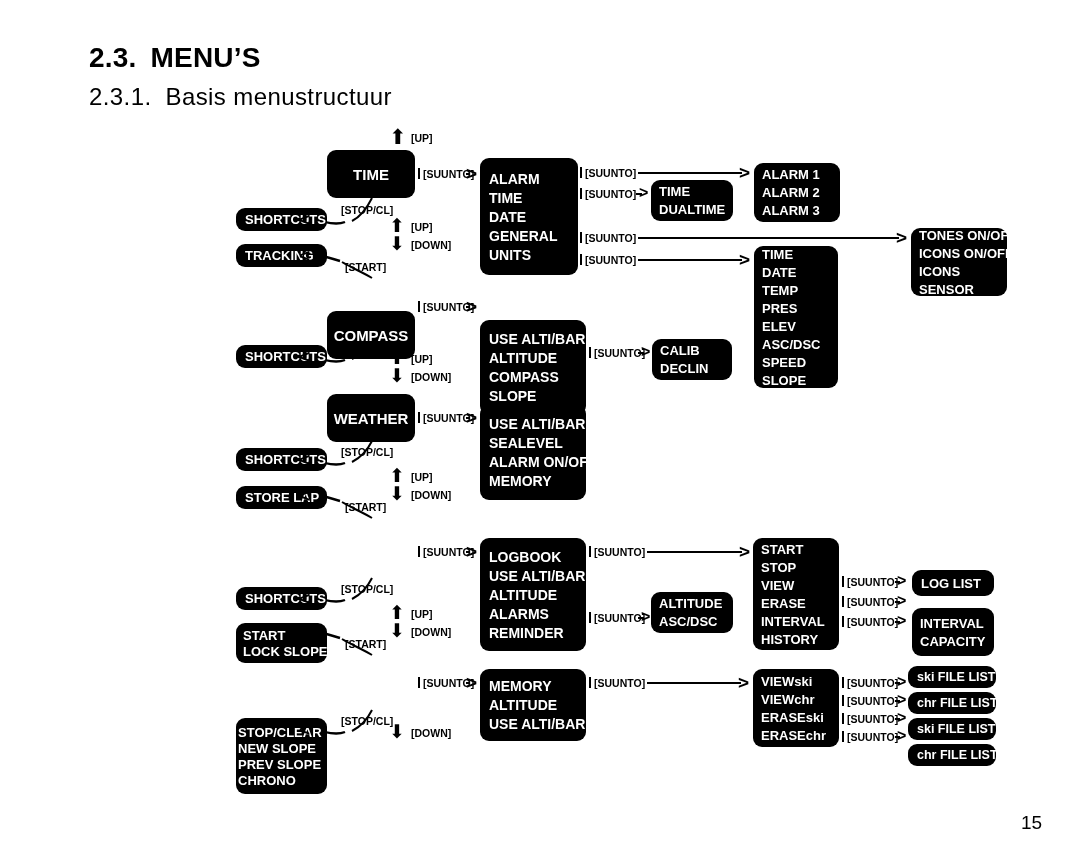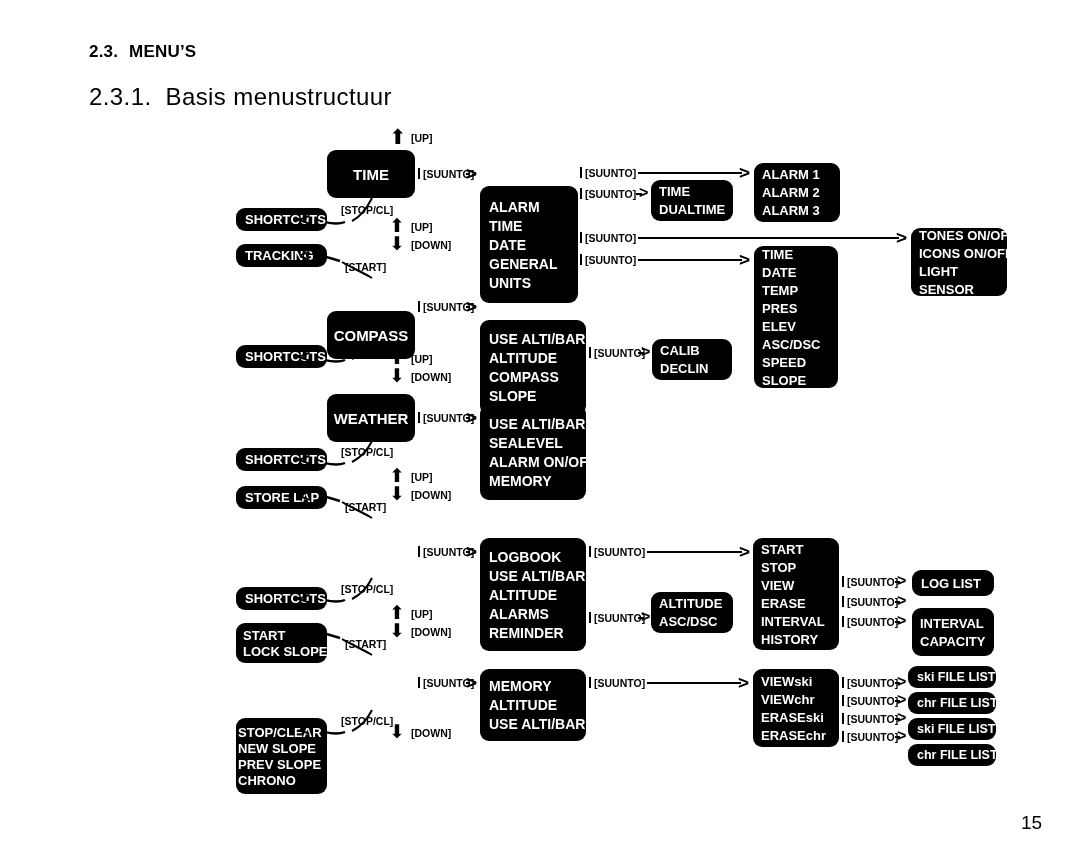--- a/index.html
+++ b/index.html
@@ -5,21 +5,21 @@
   html,body{margin:0;padding:0;}
   body{
     width:1080px;height:854px;background:#ffffff;
     font-family:"Liberation Sans", sans-serif;
     color:#000;
     overflow:hidden;
   }
   #page{position:relative;width:1080px;height:854px;}
 
   
-  .h1{position:absolute;font-weight:bold;font-size:17px;letter-spacing:.2px;}
+  .h1{position:absolute;font-weight:bold;font-size:28px;letter-spacing:.2px;}
   .h2{position:absolute;font-weight:normal;font-size:24px;letter-spacing:.4px;}
   .pageno{position:absolute;font-size:19px;}
 
   
   .box{
     position:absolute;
     background:#000;color:#fff;
     border-radius:9px;
     font-weight:bold;
     box-sizing:border-box;
@@ -181,21 +181,21 @@
 
   <div class="chevleft" style="left:299px;top:210px;">&lt;</div>
   <div class="chevleft" style="left:299px;top:246px;">&lt;</div>
   <div class="chevleft" style="left:299px;top:347px;">&lt;</div>
   <div class="chevleft" style="left:299px;top:450px;">&lt;</div>
   <div class="chevleft" style="left:299px;top:486px;">&lt;</div>
   <div class="chevleft" style="left:299px;top:589px;">&lt;</div>
   <div class="chevleft" style="left:299px;top:623px;">&lt;</div>
   <div class="chevleft" style="left:299px;top:720px;">&lt;</div>
 
-  <div class="box list" style="left:480px;top:158px;width:98px;height:117px;font-size:14px;margin-top:28px;">
+  <div class="box list" style="left:480px;top:158px;width:98px;height:117px;font-size:14px;">
     <span class="ln">ALARM</span>
     <span class="ln">TIME</span>
     <span class="ln">DATE</span>
     <span class="ln">GENERAL</span>
     <span class="ln">UNITS</span>
   </div>
 
   <div class="tick" style="left:418px;top:168px;"></div>
   <div class="key" style="left:423px;top:169px;">[SUUNTO]</div>
   <div class="hline" style="left:466px;top:173px;width:4px;"></div>
@@ -267,21 +267,21 @@
   </div>
 
   <div class="tick" style="left:580px;top:232px;"></div>
   <div class="key" style="left:585px;top:233px;">[SUUNTO]</div>
   <div class="hline" style="left:638px;top:237px;width:261px;"></div>
   <div class="chev" style="left:896px;top:228px;">&gt;</div>
 
   <div class="box list" style="left:911px;top:228px;width:96px;height:68px;font-size:13px;padding:6px 8px;">
     <span class="ln">TONES ON/OFF</span>
     <span class="ln">ICONS ON/OFF</span>
-    <span class="ln">LIGHT</span>
+    <span class="ln">ICONS</span>
     <span class="ln">SENSOR</span>
   </div>
 
   <div class="tick" style="left:580px;top:254px;"></div>
   <div class="key" style="left:585px;top:255px;">[SUUNTO]</div>
   <div class="hline" style="left:638px;top:259px;width:104px;"></div>
   <div class="chev" style="left:739px;top:250px;">&gt;</div>
 
   <div class="box list" style="left:754px;top:246px;width:84px;height:142px;font-size:13px;padding:6px 8px;">
     <span class="ln">TIME</span>

